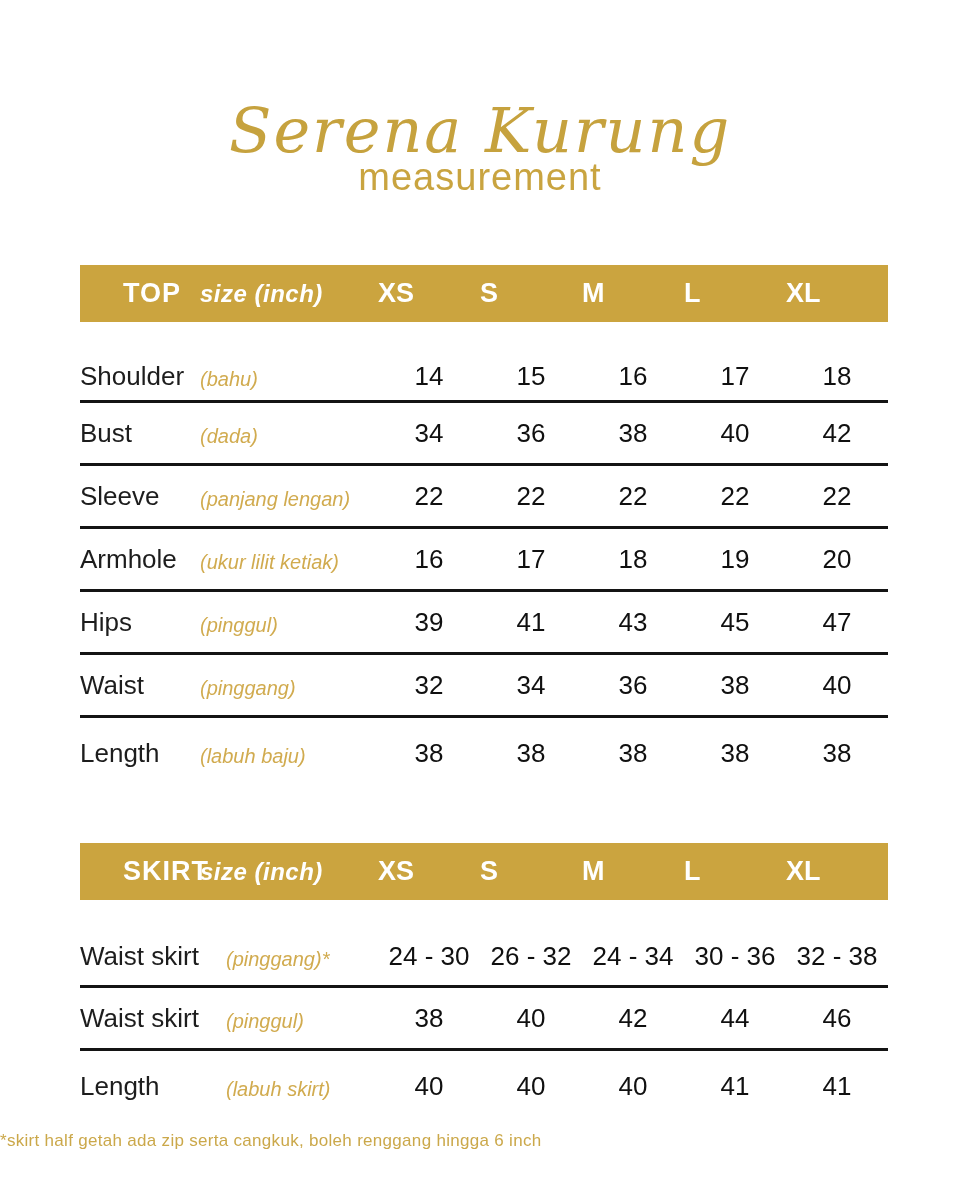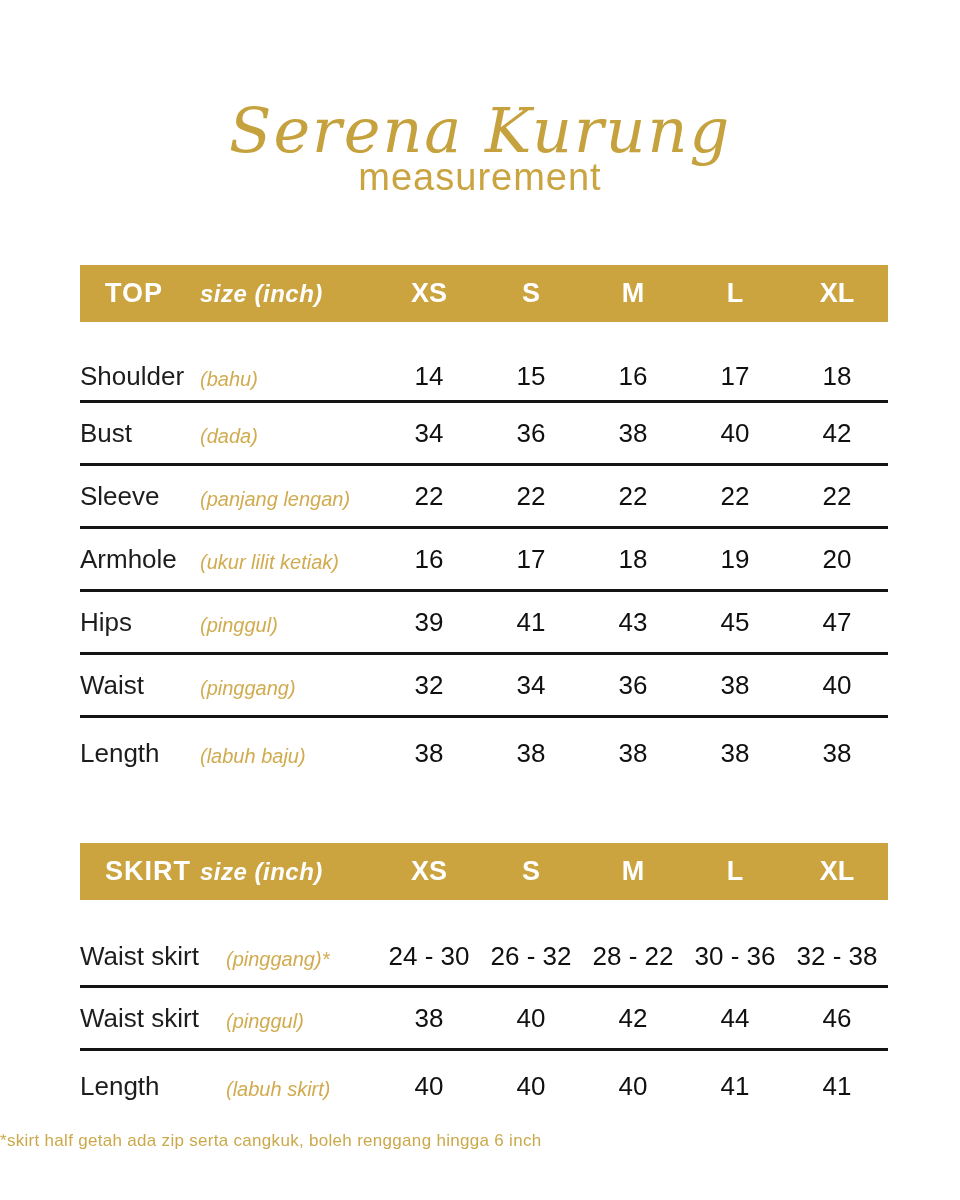--- a/index.html
+++ b/index.html
@@ -22,23 +22,23 @@
   }
   
   .size-table{position:absolute;left:80px;width:808px}
   #table-top{top:265px}
   #table-skirt{top:843px}
 
   .bar{
     display:grid;grid-template-columns:120px 178px repeat(5,102px);
     align-items:center;height:57px;background:#cba43f;color:#ffffff;
   }
-  .bar-name{padding-left:25px;font-size:27px;font-weight:700;letter-spacing:1px}
+  .bar-name{padding-left:43px;font-size:27px;font-weight:700;letter-spacing:1px}
   .bar-size{font-size:24px;font-weight:700;font-style:italic;letter-spacing:.5px}
-  .bar-col{text-align:center;font-size:27px;font-weight:700}
+  .bar-col{text-align:left;font-size:27px;font-weight:700}
 
   .row{
     display:grid;grid-template-columns:120px 178px repeat(5,102px);
     align-items:center;box-sizing:border-box;
     border-bottom:3px solid #141414;
   }
   .row.h63{height:63px}
   .row.first{height:81px;padding-top:30px}
   #table-skirt .row.first{height:88px;padding-top:28px}
   .row.last{height:70px;border-bottom:none}
@@ -151,21 +151,21 @@
     <div class="bar-col">M</div>
     <div class="bar-col">L</div>
     <div class="bar-col">XL</div>
   </div>
 
   <div class="row first">
     <div class="lbl">Waist skirt</div>
     <div class="sub">(pinggang)*</div>
     <div class="val">24 - 30</div>
     <div class="val">26 - 32</div>
-    <div class="val">28 - 22</div>
+    <div class="val">24 - 34</div>
     <div class="val">30 - 36</div>
     <div class="val">32 - 38</div>
   </div>
 
   <div class="row h63">
     <div class="lbl">Waist skirt</div>
     <div class="sub">(pinggul)</div>
     <div class="val">38</div>
     <div class="val">40</div>
     <div class="val">42</div>

